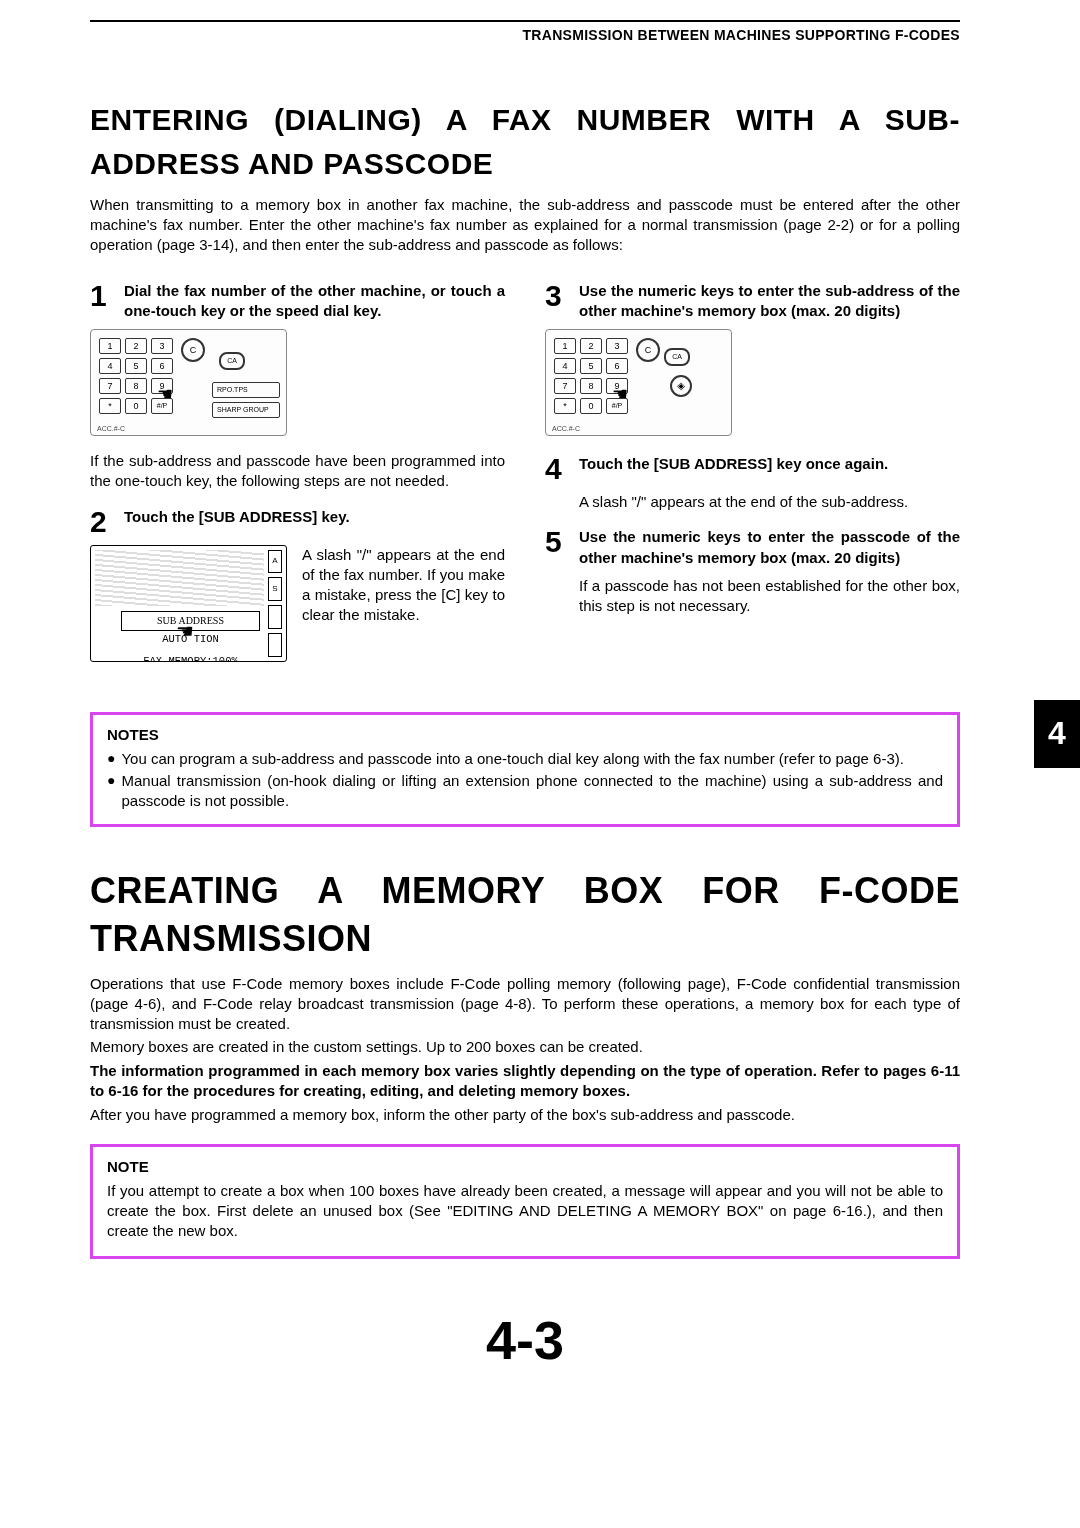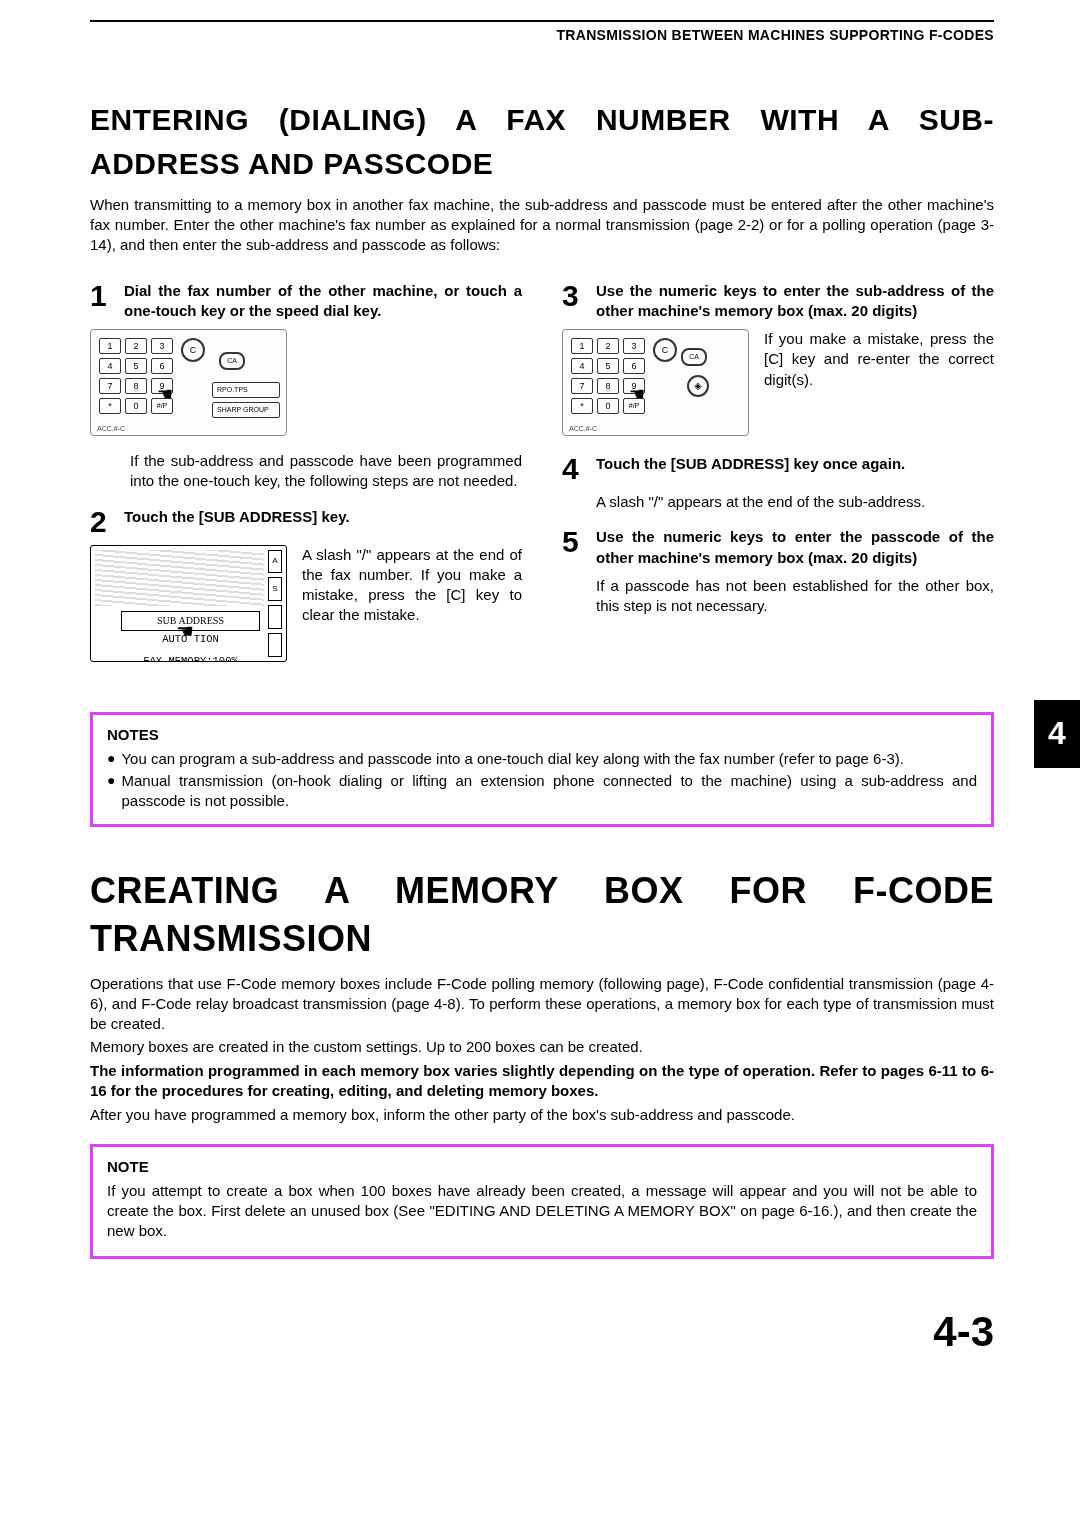--- a/index.html
+++ b/index.html
@@ -6,21 +6,21 @@
     font-family: Arial, Helvetica, sans-serif;
     background: #fff;
     color: #000;
     margin: 0;
     padding: 0;
     width: 1080px;
     font-size: 15px;
     line-height: 1.35;
   }
   .page {
-    padding: 20px 86px 40px 90px;
+    padding: 20px 120px 40px 90px;
     position: relative;
   }
   .hdr-line {
     border-top: 2px solid #000;
     margin-bottom: 4px;
   }
   .hdr {
     text-align: right;
     font-weight: bold;
     font-size: 14px;
@@ -54,34 +54,34 @@
     line-height: 1;
     min-width: 24px;
   }
   .steptitle { font-weight: bold; text-align: justify;}
   .stepbody {
     display: flex;
     gap: 15px;
     margin-bottom: 15px;
   }
   .stepbody .txt { text-align: justify; flex:1;}
-  .contbody { text-align: justify; margin-bottom: 15px; margin-left: 40px;}
+  .contbody { text-align: justify; margin-bottom: 15px;}
   .notesbox {
     border: 3px solid #d946ef;
     padding: 10px 14px 12px 14px;
     margin-bottom: 40px;
   }
   .notesbox .ntitle { font-weight: bold; margin-bottom:4px;}
   .bullet { display:flex; gap:6px; text-align: justify; margin-top:2px;}
   .bullet .dot { font-size:14px; line-height:1.4;}
   .strong-para { font-weight: bold; text-align: justify; margin: 4px 0 4px 0;}
   .para { text-align: justify; margin: 2px 0;}
   .footer {
-    text-align: right;
-    font-size: 42px;
+    text-align: center;
+    font-size: 54px;
     font-weight: bold;
     margin-top: 45px;
   }
   .side-tab {
     position: absolute;
     right: 0;
     top: 700px;
     width: 46px;
     height: 68px;
     background: #000;
@@ -260,21 +260,20 @@
             <span class="star">*</span>
             <span class="zero">0</span>
             <span class="hash" style="font-size:7px">#/P</span>
           </div>
           <div class="Ccirc">C</div>
           <div class="cabtn">CA</div>
           <div class="diamond">◈</div>
           <div class="acc">ACC.#-C</div>
           <span class="hand">☚</span>
         </div>
-        <div class="txt">If you make a mistake, press the [C] key and re-enter the correct digit(s).</div>
       </div>
 
       <div class="step" style="margin-top:18px;">
         <div class="stepnum">4</div>
         <div class="steptitle">Touch the [SUB ADDRESS] key once again.</div>
       </div>
       <div class="contbody" style="margin-left:34px;">A slash "/" appears at the end of the sub-address.</div>
 
       <div class="step">
         <div class="stepnum">5</div>

